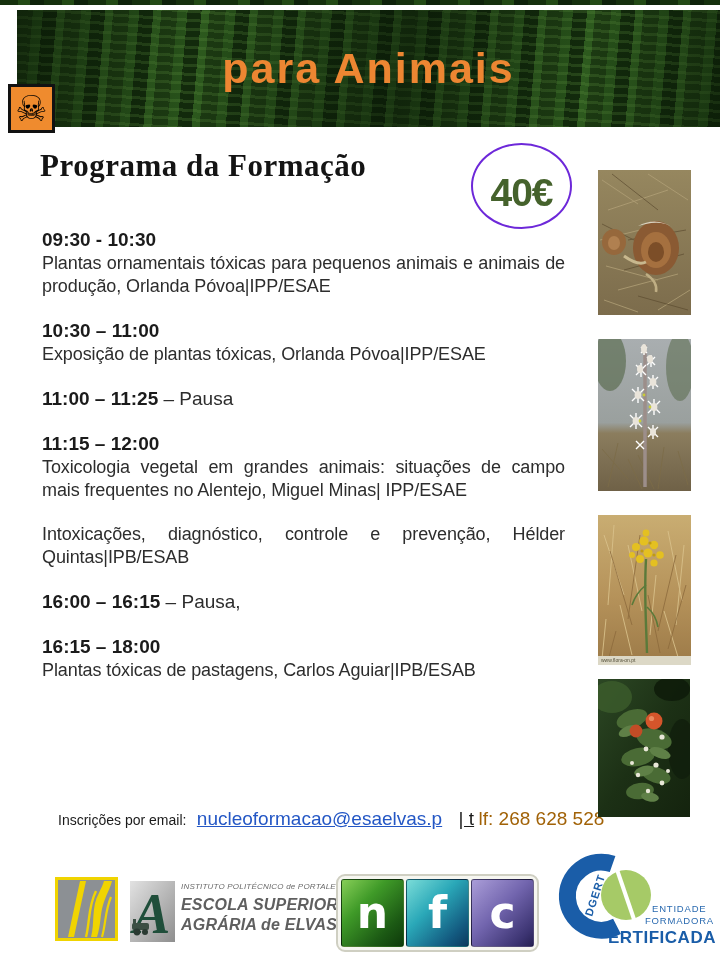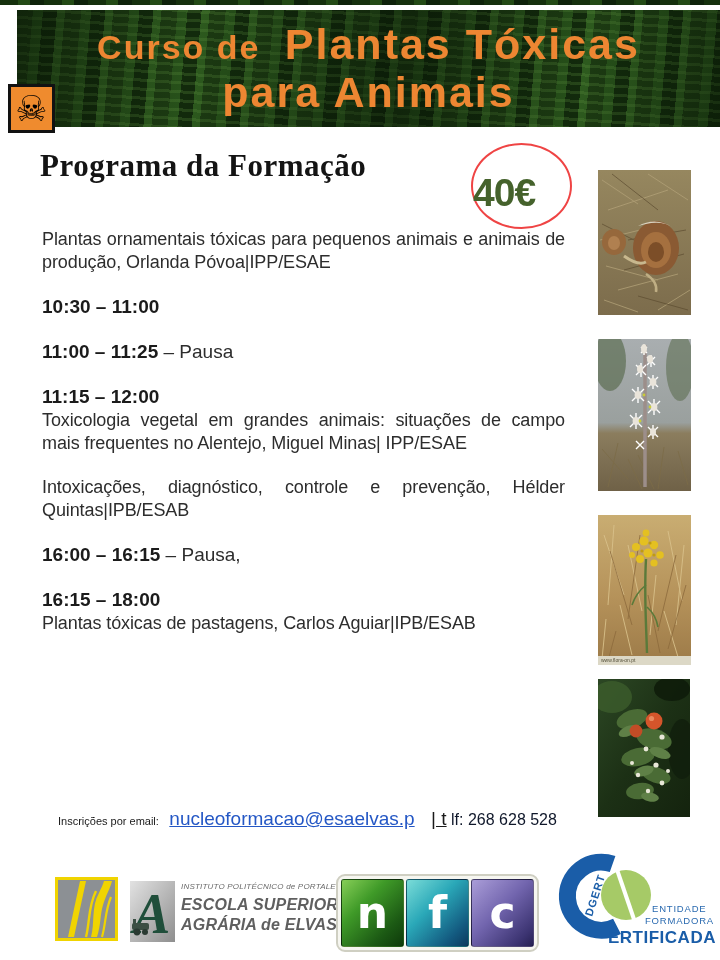--- a/index.html
+++ b/index.html
@@ -33,37 +33,37 @@
   }
   .skull-box span{font-size:36px;color:#000;line-height:1;font-family:"DejaVu Sans",sans-serif;}
   
   .prog-heading{
     position:absolute;left:40px;top:148px;
     font-family:"Liberation Serif",serif;font-weight:bold;font-size:31px;color:#141414;
     letter-spacing:.5px;
   }
   .price-circle{
     position:absolute;left:471px;top:143px;width:101px;height:86px;
-    border:2px solid #ef4444;border-radius:50%;box-sizing:border-box;
-    display:flex;align-items:center;justify-content:flex-start;padding-top:14px;
+    border:2px solid #6d28d9;border-radius:50%;box-sizing:border-box;
+    display:flex;align-items:center;justify-content:center;padding-top:14px;
   }
   .price-circle span{font-size:39px;font-weight:bold;color:#45622c;letter-spacing:-1px;}
   
   .schedule{position:absolute;left:42px;top:228px;width:523px;}
   .blk{margin-bottom:21px;}
   .blk-time{font-size:19px;font-weight:bold;color:#1b1b1b;line-height:24px;}
   .blk-time .suffix{font-weight:normal;color:#2d2d2d;}
   .blk-desc{font-size:18px;color:#2d2d2d;line-height:23px;text-align:justify;text-align-last:left;letter-spacing:-.1px;}
   .blk-desc:empty{display:none;}
   
   .contact{position:absolute;left:58px;top:808px;white-space:nowrap;}
-  .contact .pfx{font-size:11px;color:#1a1a1a;}
+  .contact .pfx{font-size:14px;color:#1a1a1a;}
   .contact .mail{font-size:19px;color:#2457c5;text-decoration:underline;margin-left:6px;}
   .contact .sep{font-size:19px;color:#1a1a1a;text-decoration:underline;margin-left:12px;}
-  .contact .tel{font-size:16px;color:#0f172a;}
+  .contact .tel{font-size:19px;color:#a16207;}
   
   .photo{position:absolute;left:598px;width:93px;overflow:hidden;}
   .photo svg{display:block;}
   #photo1{top:170px;height:145px;}
   #photo2{top:339px;height:152px;}
   #photo3{top:515px;height:150px;}
   #photo4{top:679px;height:138px;}
   .cap3{
     position:absolute;left:0;bottom:0;width:100%;height:9px;background:#dcd8c6;
     font-size:5px;color:#55503a;line-height:9px;padding-left:3px;box-sizing:border-box;
@@ -88,42 +88,39 @@
   .nfc-n{background:linear-gradient(135deg,#86ce57 0%,#3f9a28 35%,#1c5a14 75%,#0e3a0a 100%);}
   .nfc-f{background:linear-gradient(135deg,#7adcd8 0%,#2aa8b8 40%,#135a80 80%,#0c3a5e 100%);}
   .nfc-c{background:linear-gradient(135deg,#aa9dd8 0%,#7265ae 45%,#3c3472 85%,#262052 100%);}
   .dgert-logo{position:absolute;left:548px;top:851px;}
 </style>
 </head>
 <body>
 
 <div class="top-strip"></div>
 <div class="banner">
-  <div class="banner-line">
-    <span class="t-small">Curso de</span>
-    <span class="t-small">&nbsp;</span>
-    <span class="t-large">Plantas Tóxicas</span>
-  </div>
   <div class="banner-line2">para Animais</div>
 </div>
 <div class="skull-box">
   <span>☠</span>
 </div>
 
 <div class="prog-heading">Programa da Formação</div>
 <div class="price-circle">
   <span>40€</span>
 </div>
 
 <div class="schedule">
   <div class="blk">
+    <div class="blk-time"><b>09:30 - 10:30</b><span class="suffix"></span></div>
     <div class="blk-desc">Plantas ornamentais tóxicas para pequenos animais e animais de produção, Orlanda Póvoa|IPP/ESAE</div>
   </div>
   <div class="blk">
     <div class="blk-time"><b>10:30 – 11:00</b><span class="suffix"></span></div>
+    <div class="blk-desc">Exposição de plantas tóxicas, Orlanda Póvoa|IPP/ESAE</div>
   </div>
   <div class="blk">
     <div class="blk-time"><b>11:00 – 11:25</b><span class="suffix"> – Pausa</span></div>
 
   </div>
   <div class="blk">
     <div class="blk-time"><b>11:15 – 12:00</b><span class="suffix"></span></div>
     <div class="blk-desc">Toxicologia vegetal em grandes animais: situações de campo mais frequentes no Alentejo, Miguel Minas| IPP/ESAE</div>
   </div>
   <div class="blk">

